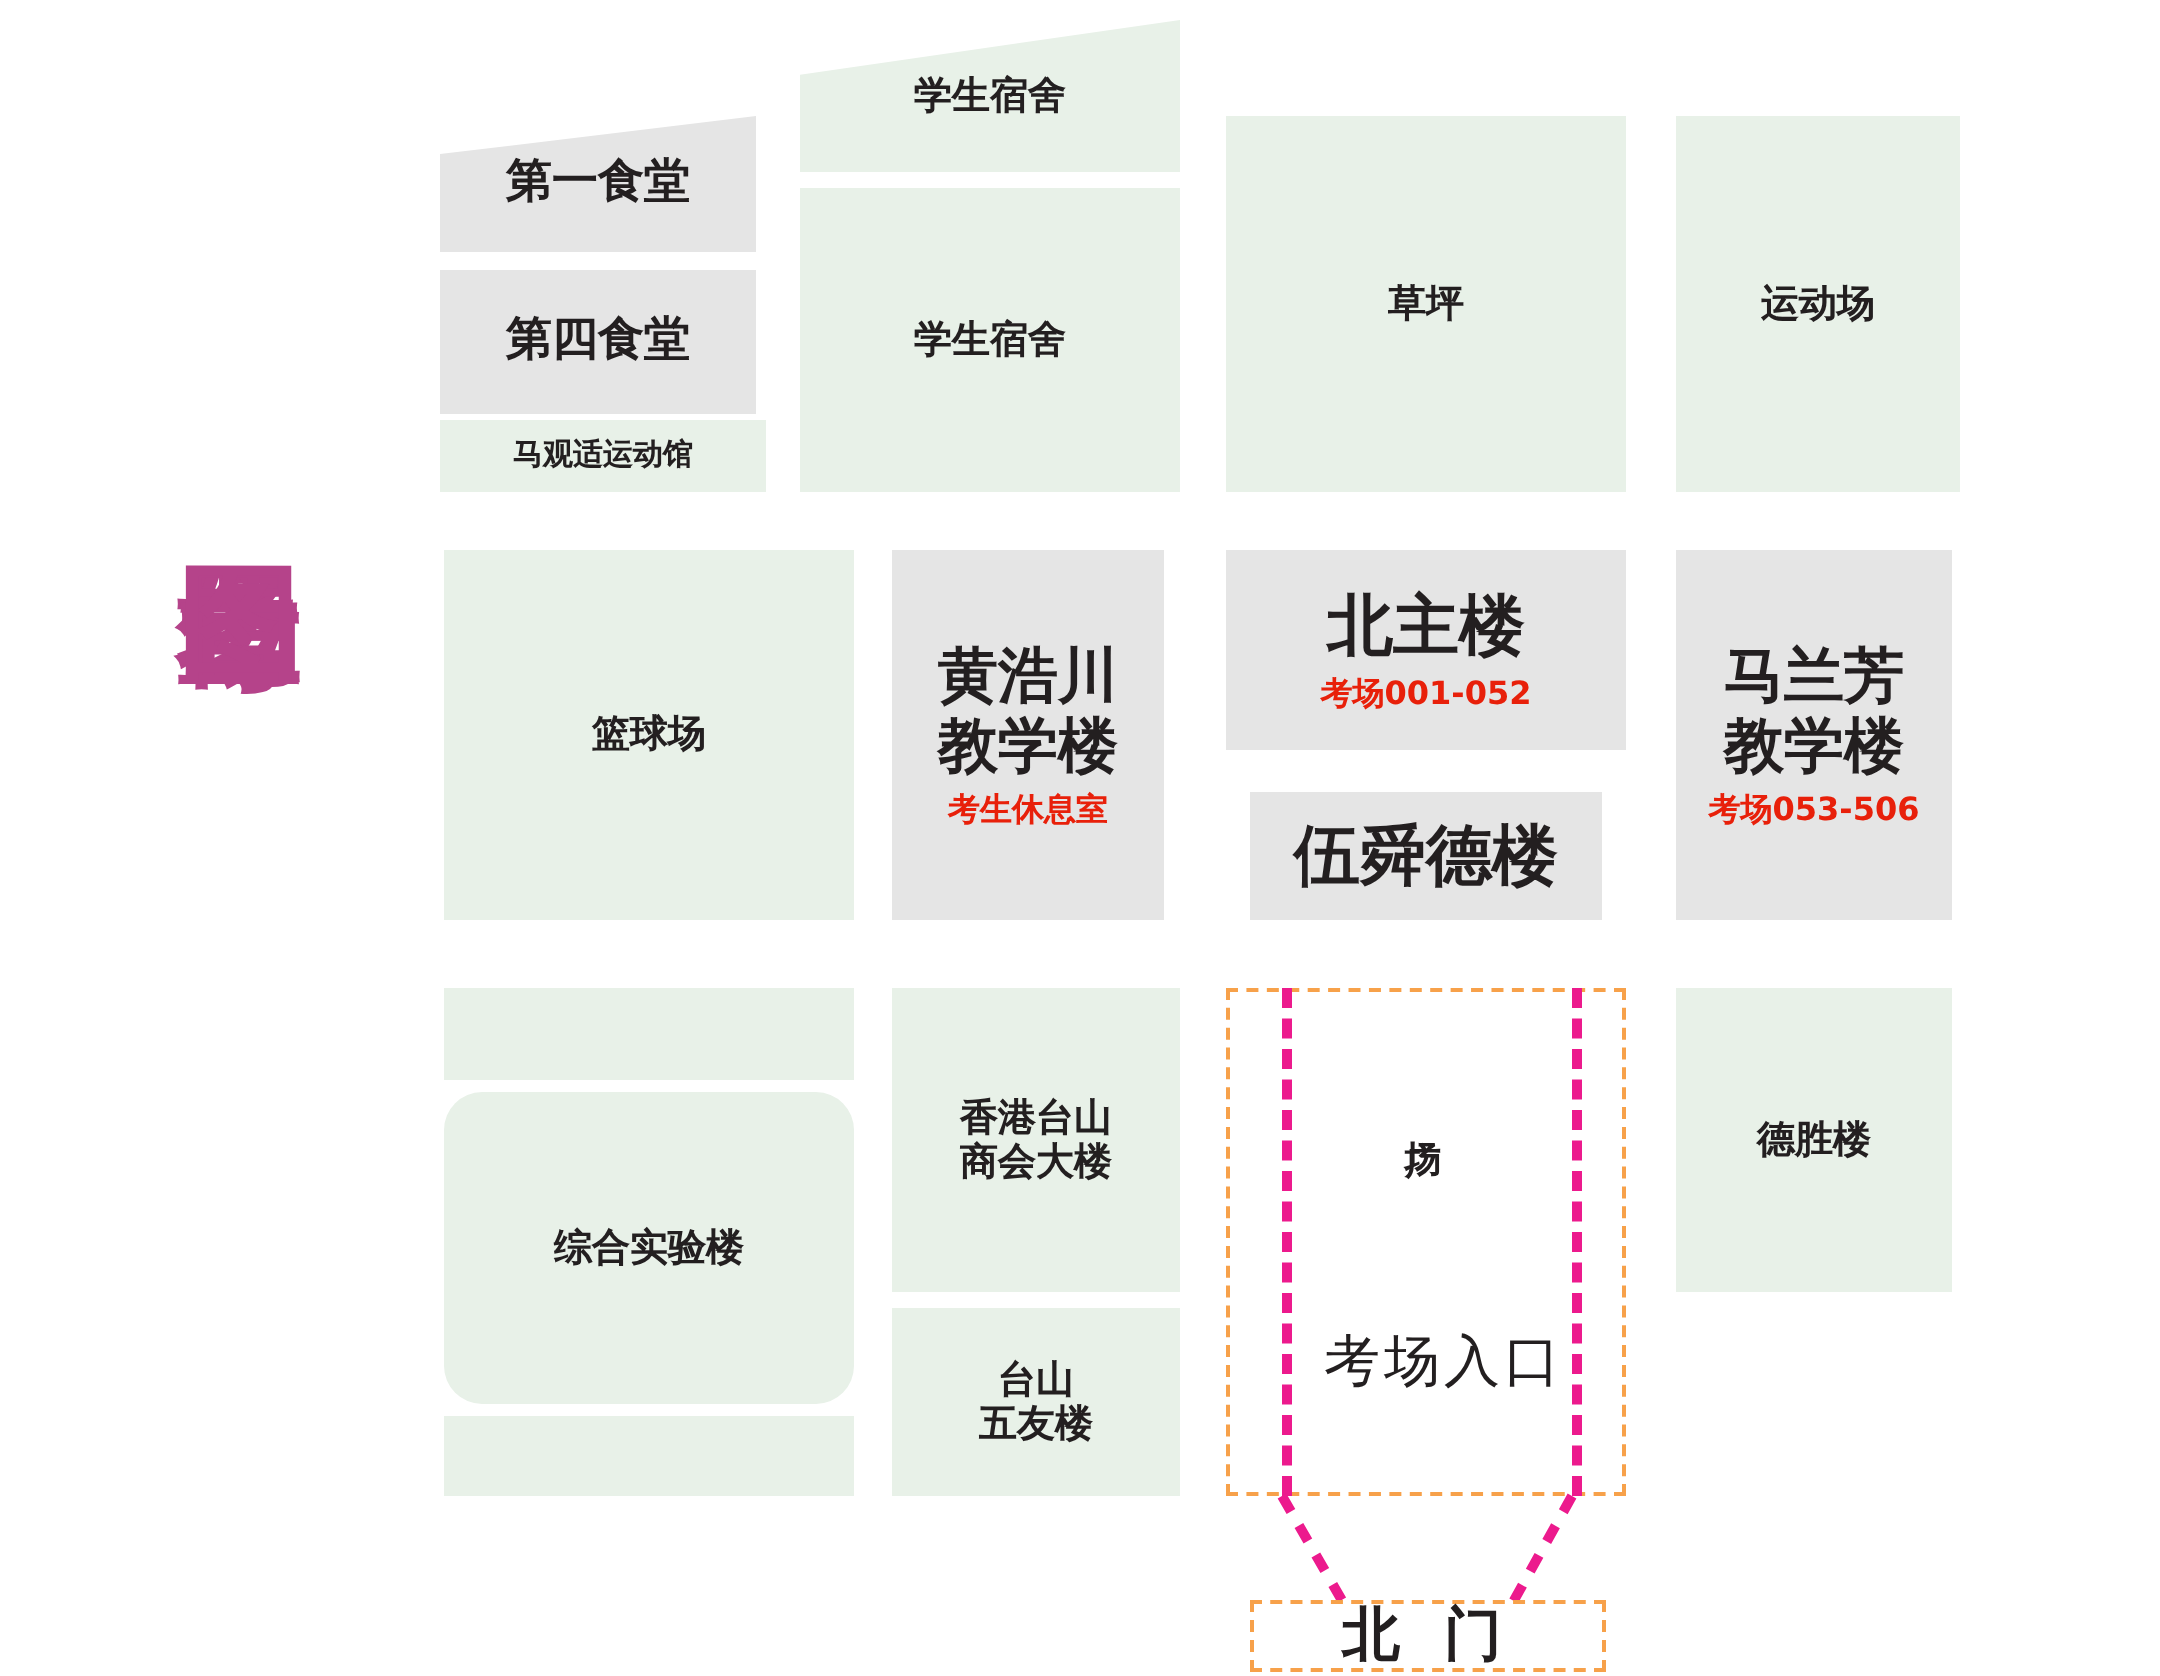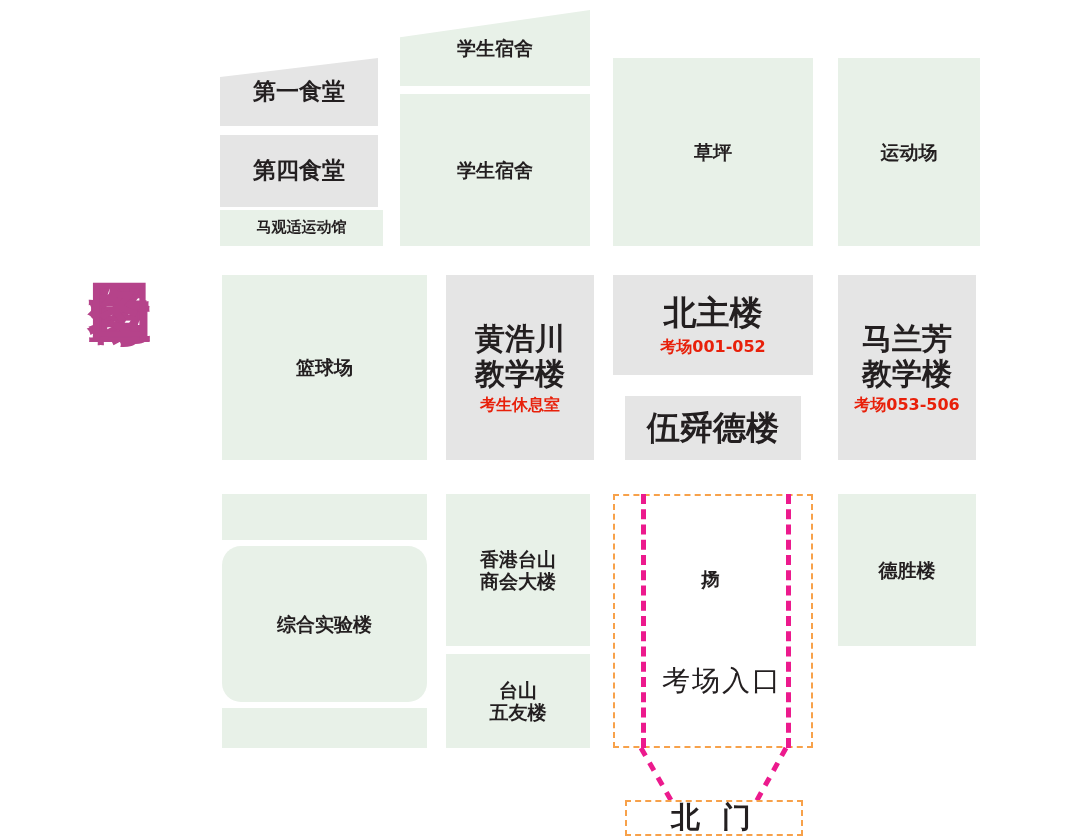--- a/index.html
+++ b/index.html
@@ -166,21 +166,21 @@
   </div>
 
   <div class="blk green t-md" style="left:838px; top:58px; width:142px; height:188px;">
     <span class="lbl">运动场</span>
   </div>
 
   <div class="blk green t-md" style="left:222px; top:275px; width:205px; height:185px;">
     <span class="lbl">篮球场</span>
   </div>
 
-  <div class="blk yellow t-xl" style="left:446px; top:275px; width:148px; height:185px;">
+  <div class="blk yellow t-xl" style="left:446px; top:275px; width:136px; height:185px;">
     <span class="lbl">黄浩川
 教学楼</span>
     <span class="sub">考生休息室</span>
   </div>
 
   <div class="blk yellow t-xxl" style="left:613px; top:275px; width:200px; height:100px;">
     <span class="lbl">北主楼</span>
     <span class="sub">考场001-052</span>
   </div>
 

